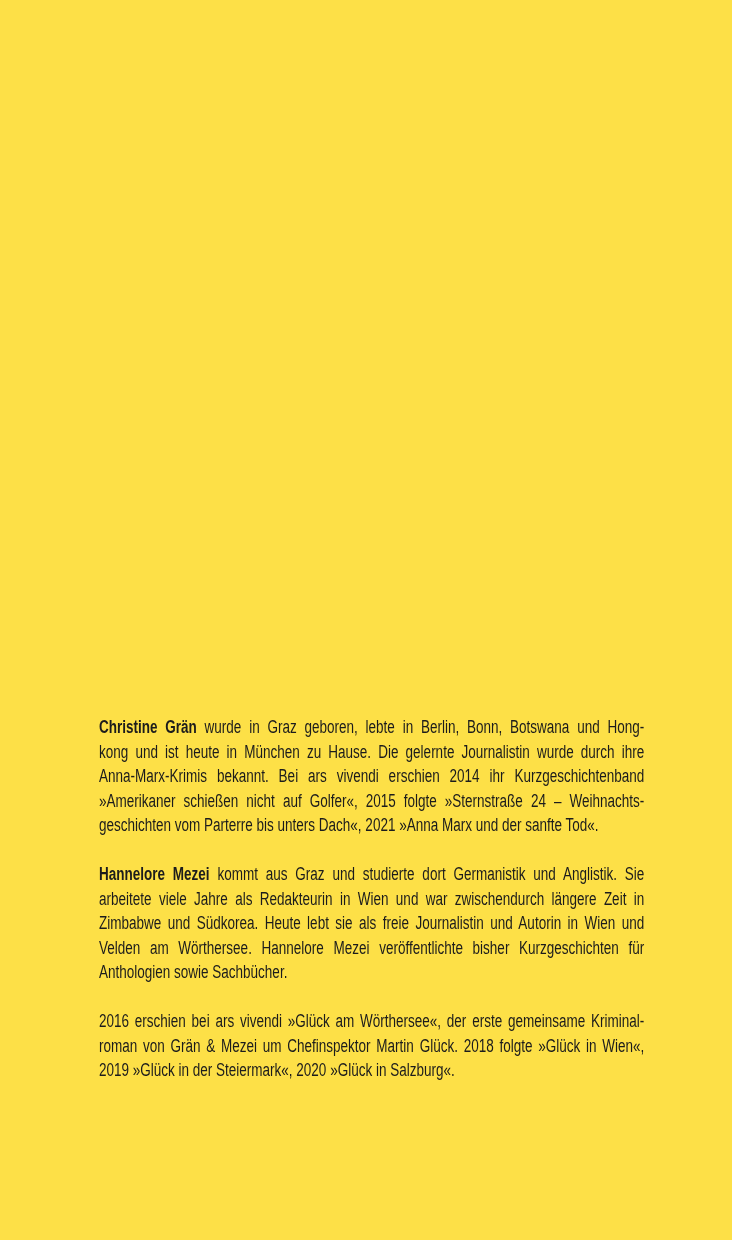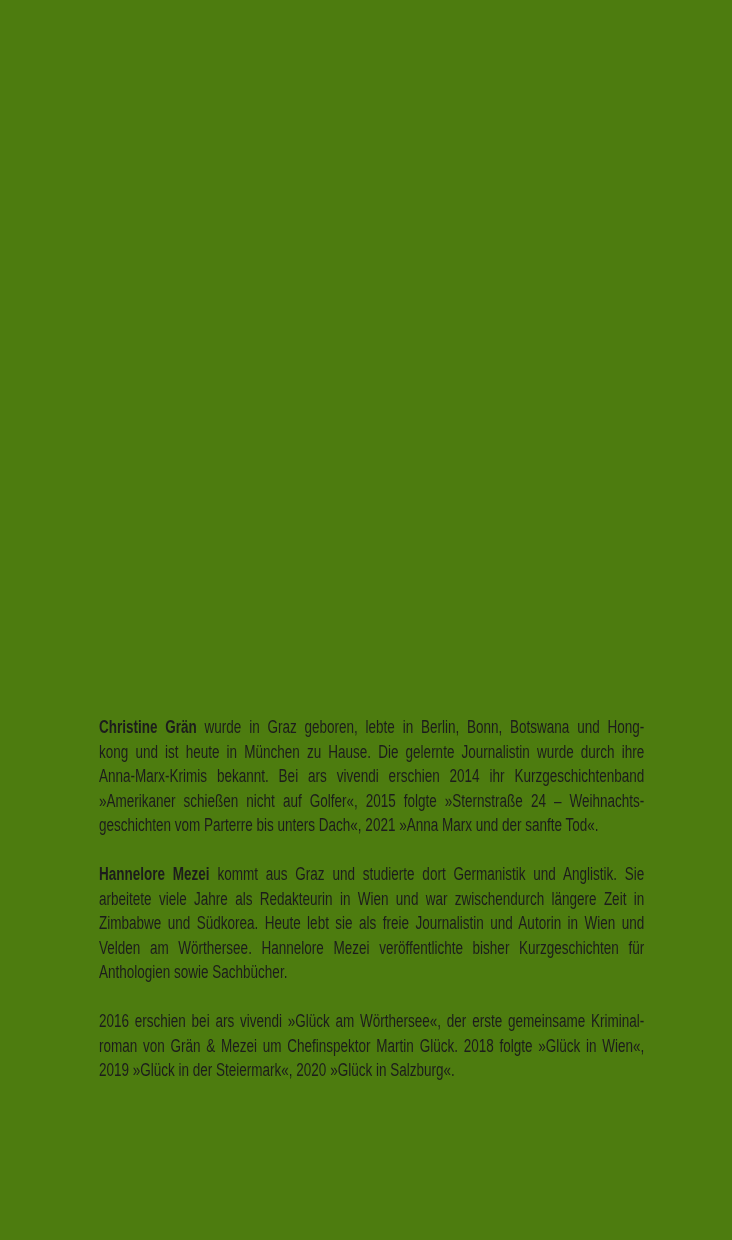--- a/index.html
+++ b/index.html
@@ -4,21 +4,21 @@
 <style>
   html, body {
     margin: 0;
     padding: 0;
     background: #ffffff;
   }
   .page {
     position: relative;
     width: 732px;
     height: 1240px;
-    background: #4d7c0f;
+    background: #fde047;
     overflow: hidden;
     font-family: "Liberation Sans", "DejaVu Sans", sans-serif;
   }
   
   .bio-block {
     position: absolute;
     left: 99px;
     top: 715px;
     width: 727px;
     transform: scaleX(0.75);

